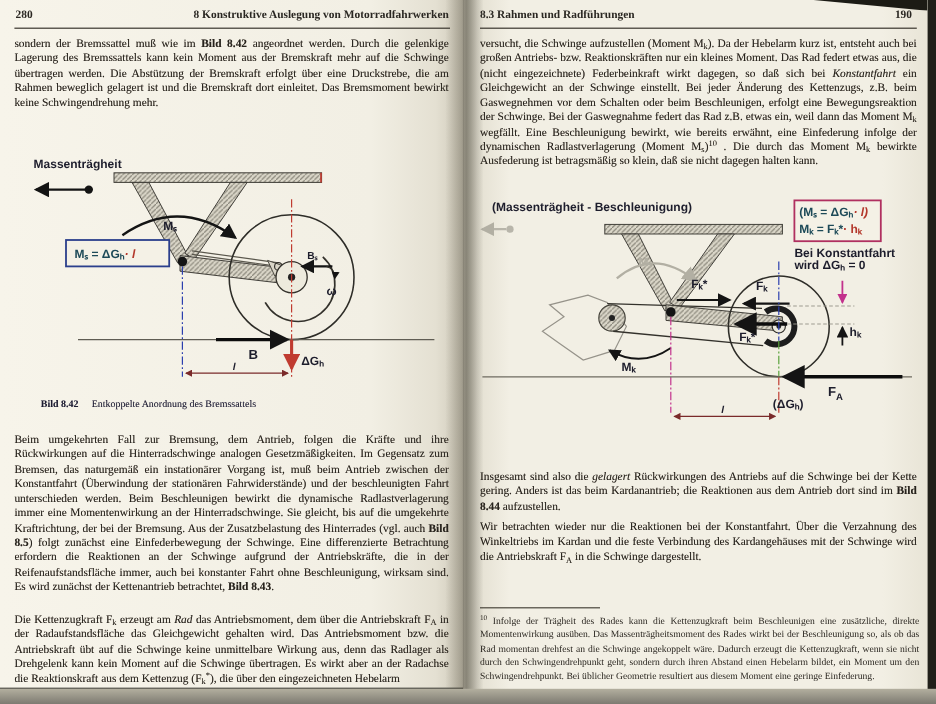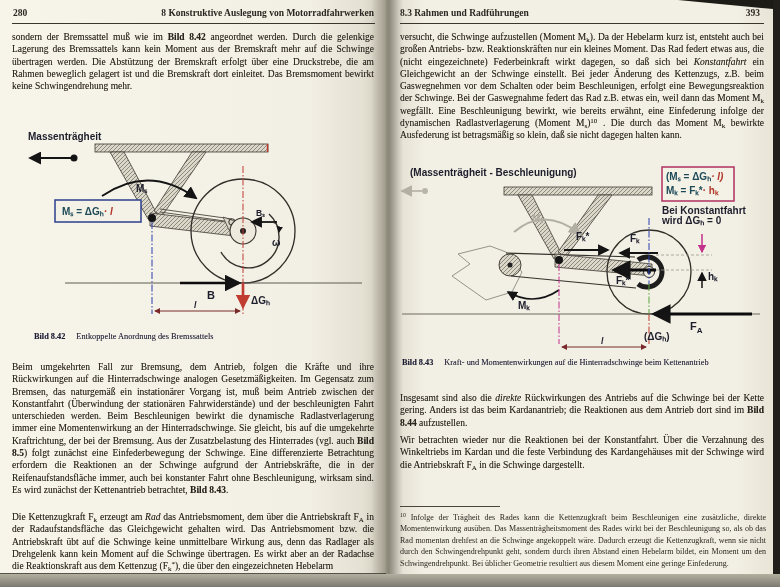--- a/index.html
+++ b/index.html
@@ -156,21 +156,21 @@
       <b>Bild 8.42</b><span>Entkoppelte Anordnung des Bremssattels</span>
     </div>
 
     <p class="body body-l" style="top:361px"><span>Beim umgekehrten Fall zur Bremsung, dem Antrieb, folgen die Kräfte und ihre Rückwirkungen auf die Hinterradschwinge analogen Gesetzmäßigkeiten. Im Gegensatz zum Bremsen, das naturgemäß ein instationärer Vorgang ist, muß beim Antrieb zwischen der Konstantfahrt (Überwindung der stationären Fahrwiderstände) und der beschleunigten Fahrt unterschieden werden. Beim Beschleunigen bewirkt die dynamische Radlastverlagerung immer eine Momentenwirkung an der Hinterradschwinge. Sie gleicht, bis auf die umgekehrte Kraftrichtung, der bei der Bremsung. Aus der Zusatzbelastung des Hinterrades (vgl. auch </span><b>Bild 8.5</b><span>) folgt zunächst eine Einfederbewegung der Schwinge. Eine differenzierte Betrachtung erfordern die Reaktionen an der Schwinge aufgrund der Antriebskräfte, die in der Reifenaufstandsfläche immer, auch bei konstanter Fahrt ohne Beschleunigung, wirksam sind. Es wird zunächst der Kettenantrieb betrachtet, </span><b>Bild 8.43</b><span>.</span></p>
     <p class="body body-l" style="top:511px"><span>Die Kettenzugkraft F</span><sub>k</sub><span> erzeugt am </span><i>Rad</i><span> das Antriebsmoment, dem über die Antriebskraft F</span><sub>A</sub><span> in der Radaufstandsfläche das Gleichgewicht gehalten wird. Das Antriebsmoment bzw. die Antriebskraft übt auf die Schwinge keine unmittelbare Wirkung aus, denn das Radlager als Drehgelenk kann kein Moment auf die Schwinge übertragen. Es wirkt aber an der Radachse die Reaktionskraft aus dem Kettenzug (F</span><sub>k</sub><sup>*</sup><span>), die über den eingezeichneten Hebelarm</span></p>
   </div>
 
   <div class="page page-right">
     <div class="hdr">
       <span class="title-l">8.3  Rahmen und Radführungen</span>
-      <span class="pno-r">393</span>
+      <span class="pno-r">190</span>
     </div>
     <div class="rule rule-r"></div>
 
     <p class="body body-r" style="top:31px"><span>versucht, die Schwinge aufzustellen (Moment M</span><sub>k</sub><span>). Da der Hebelarm kurz ist, entsteht auch bei großen Antriebs- bzw. Reaktionskräften nur ein kleines Moment. Das Rad federt etwas aus, die (nicht eingezeichnete) Federbeinkraft wirkt dagegen, so daß sich bei </span><i>Konstantfahrt</i><span> ein Gleichgewicht an der Schwinge einstellt. Bei jeder Änderung des Kettenzugs, z.B. beim Gaswegnehmen vor dem Schalten oder beim Beschleunigen, erfolgt eine Bewegungsreaktion der Schwinge. Bei der Gaswegnahme federt das Rad z.B. etwas ein, weil dann das Moment M</span><sub>k</sub><span> wegfällt. Eine Beschleunigung bewirkt, wie bereits erwähnt, eine Einfederung infolge der dynamischen Radlastverlagerung (Moment M</span><sub>s</sub><span>)</span><sup>10</sup><span> . Die durch das Moment M</span><sub>k</sub><span> bewirkte Ausfederung ist betragsmäßig so klein, daß sie nicht dagegen halten kann.</span></p>
 
     <svg class="figsvg" style="left:8px;top:162px" width="372" height="192" viewBox="0 0 372 192">
       <defs>
         <pattern id="h2" patternUnits="userSpaceOnUse" width="4" height="4">
           <rect width="4" height="4" fill="#dbd7c9"></rect>
           <path d="M0 4 L4 0" stroke="#8d8a7e" stroke-width="1"></path>
@@ -281,25 +281,22 @@
       </g>
 
       <text class="fl" x="250" y="178">(ΔGₕ)</text>
 
       <g>
         <line x1="168" y1="185" x2="252" y2="185" stroke="#7a2a2a" stroke-width="1" marker-start="url(#am2)" marker-end="url(#am2)"></line>
         <text class="fl fls" x="207" y="182" fill="#7a2a2a" font-style="italic">l</text>
       </g>
     </svg>
 
-    <div class="caption" style="left:16px;top:358px">
-      <b>Bild 8.43</b><span>Kraft- und Momentenwirkungen auf die Hinterradschwinge beim Kettenantrieb</span>
-    </div>
-
-    <p class="body body-r" style="top:392px"><span>Insgesamt sind also die </span><i>direkte</i><span> Rückwirkungen des Antriebs auf die Schwinge bei der Kette gering. Anders ist das beim Kardanantrieb; die Reaktionen aus dem Antrieb dort sind im </span><b>Bild 8.44</b><span> aufzustellen.</span></p>
+
+    <p class="body body-r" style="top:392px"><span>Insgesamt sind also die </span><i>gelagert</i><span> Rückwirkungen des Antriebs auf die Schwinge bei der Kette gering. Anders ist das beim Kardanantrieb; die Reaktionen aus dem Antrieb dort sind im </span><b>Bild 8.44</b><span> aufzustellen.</span></p>
     <p class="body body-r" style="top:434px"><span>Wir betrachten wieder nur die Reaktionen bei der Konstantfahrt. Über die Verzahnung des Winkeltriebs im Kardan und die feste Verbindung des Kardangehäuses mit der Schwinge wird die Antriebskraft F</span><sub>A</sub><span> in die Schwinge dargestellt.</span></p>
 
     <div class="fnrule" style="left:14px;top:506px;width:100px"></div>
     <p class="footnote" style="left:14px;top:512px;width:366px"><sup>10</sup><span> Infolge der Trägheit des Rades kann die Kettenzugkraft beim Beschleunigen eine zusätzliche, direkte Momentenwirkung ausüben. Das Massenträgheitsmoment des Rades wirkt bei der Beschleunigung so, als ob das Rad momentan drehfest an die Schwinge angekoppelt wäre. Dadurch erzeugt die Kettenzugkraft, wenn sie nicht durch den Schwingendrehpunkt geht, sondern durch ihren Abstand einen Hebelarm bildet, ein Moment um den Schwingendrehpunkt. Bei üblicher Geometrie resultiert aus diesem Moment eine geringe Einfederung.</span></p>
   </div>
 
   <div class="spine"></div>
   <div class="corner-tr"></div>
   <div class="edge-right"></div>
   <div class="edge-bottom"></div>

